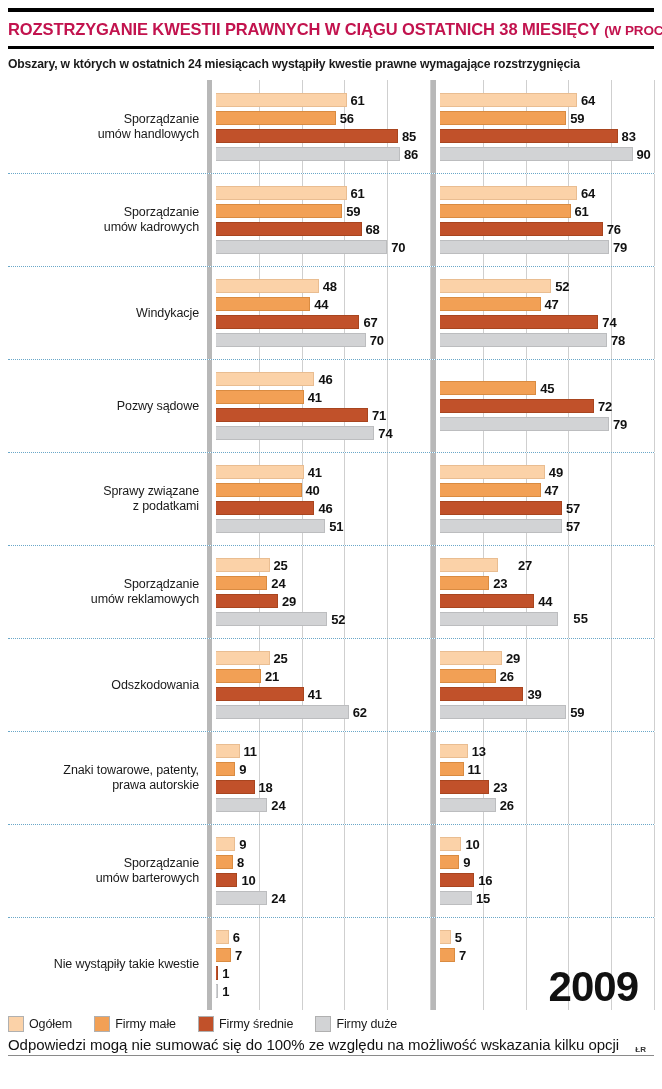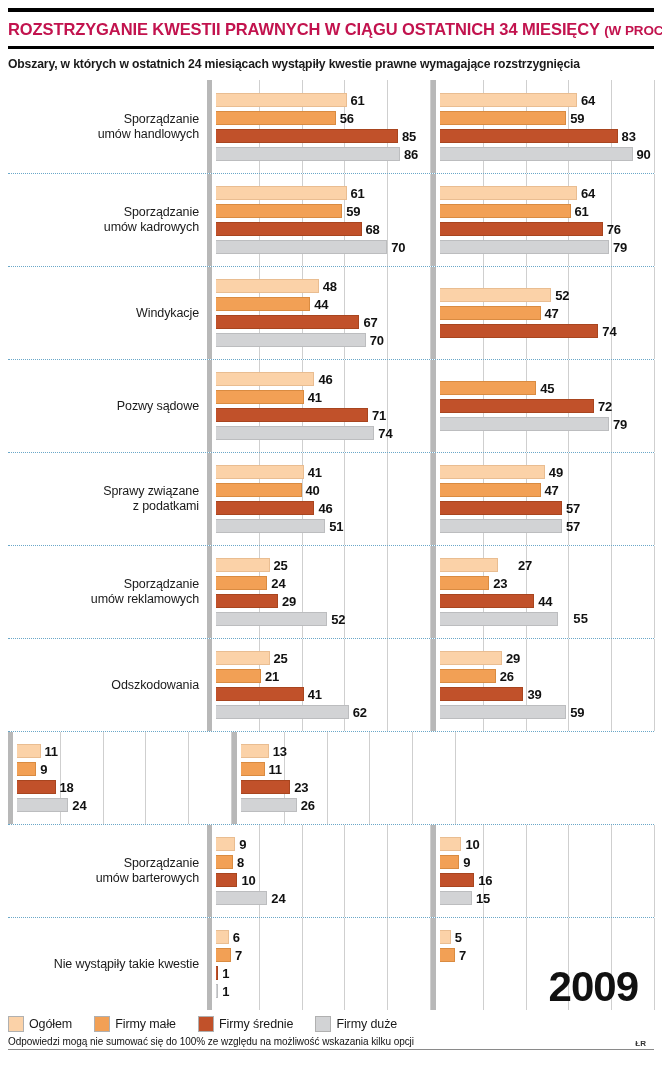--- a/index.html
+++ b/index.html
@@ -129,21 +129,21 @@
     display: flex;
     align-items: center;
     gap: 6px;
     padding: 6px 0 4px 0;
   }
   .legend-item { display: flex; align-items: center; gap: 5px; margin-right: 16px; }
   .swatch { width: 16px; height: 16px; border: 1px solid #b0b0b0; display: block; }
   .legend-label { font-size: 12.5px; letter-spacing: -0.1px; }
 
   .footnote {
-    font-size: 10px;
+    font-size: 15px;
     letter-spacing: -0.05px;
     padding-bottom: 2px;
     color: #111;
   }
   .rule-bottom { height: 1px; background: #8a8a8a; position: relative; }
   .credit {
     position: absolute;
     right: 8px;
     bottom: 2px;
     font-size: 8px;
@@ -153,21 +153,21 @@
   .footer-wrap { position: relative; }
 </style>
 </head>
 <body>
 
 <div class="page">
 
   <div class="rule-top"></div>
 
   <div class="title">
-    <span>ROZSTRZYGANIE KWESTII PRAWNYCH W CIĄGU OSTATNICH 34 MIESIĘCY</span>
+    <span>ROZSTRZYGANIE KWESTII PRAWNYCH W CIĄGU OSTATNICH 38 MIESIĘCY</span>
     <span class="small">(W PROC.)</span>
   </div>
 
   <div class="rule-under-title"></div>
 
   <div class="subtitle">Obszary, w których w ostatnich 24 miesiącach wystąpiły kwestie prawne wymagające rozstrzygnięcia</div>
 
   <div class="chart" id="chart">
       <div class="row">
         <div class="cat-label">
@@ -346,20 +346,24 @@
               <div class="val" style="left: 111.28px;">52</div>
             </div>
             <div class="barline">
               <div class="bar s1" style="width: 100.58px;"></div>
               <div class="val" style="left: 100.58px;">47</div>
             </div>
             <div class="barline">
               <div class="bar s2" style="width: 158.36px;"></div>
               <div class="val" style="left: 158.36px;">74</div>
             </div>
+            <div class="barline">
+              <div class="bar s3" style="width: 166.92px;"></div>
+              <div class="val" style="left: 166.92px;">78</div>
+            </div>
           </div>
         </div>
       </div>
       <div class="row">
         <div class="cat-label">
           <div>
             <div>Pozwy sądowe</div>
           </div>
         </div>
         <div class="panel">
@@ -600,20 +604,26 @@
               <div class="val" style="left: 83.46px;">39</div>
             </div>
             <div class="barline">
               <div class="bar s3" style="width: 126.26px;"></div>
               <div class="val" style="left: 126.26px;">59</div>
             </div>
           </div>
         </div>
       </div>
       <div class="row">
+        <div class="cat-label">
+          <div>
+            <div>Znaki towarowe, patenty,</div>
+            <div>prawa autorskie</div>
+          </div>
+        </div>
         <div class="panel">
           <div class="axis-post"></div>
           <div class="grid">
             <i style="left: 42.8px;"></i>
             <i style="left: 85.6px;"></i>
             <i style="left: 128.4px;"></i>
             <i style="left: 171.2px;"></i>
             <i style="left: 214px;"></i>
           </div>
           <div class="bars">

